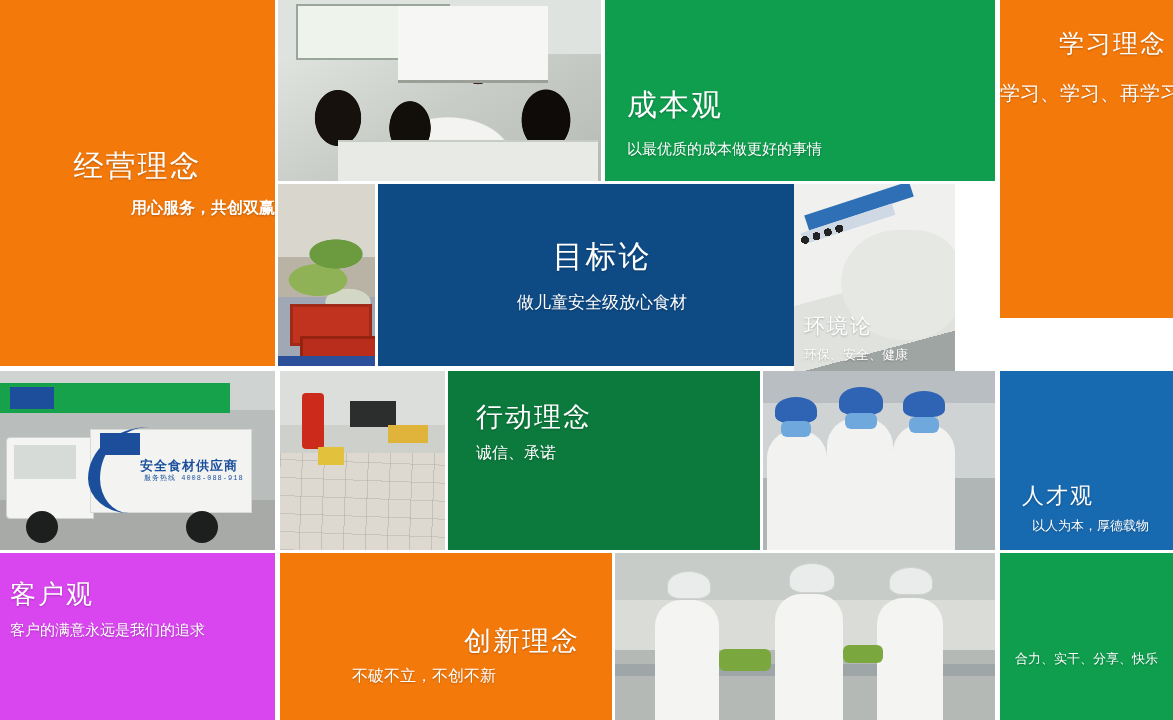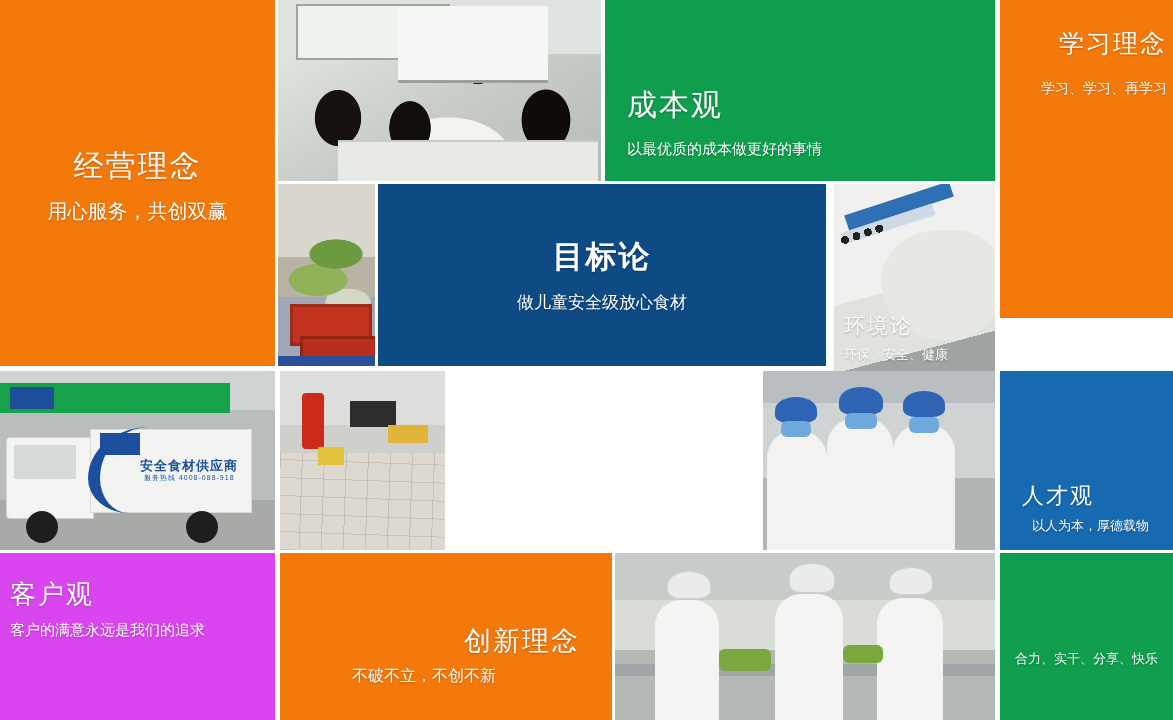--- a/index.html
+++ b/index.html
@@ -49,20 +49,21 @@
   .ph-lab .strip{position:absolute;left:10px;top:14px;width:110px;height:16px;background:#2f6fb5;transform:rotate(-18deg);}
   .ph-lab .strip2{position:absolute;left:6px;top:34px;width:96px;height:12px;background:#cfd9e6;transform:rotate(-18deg);}
   .ph-lab .dots{position:absolute;left:4px;top:44px;width:56px;height:10px;background:
      radial-gradient(circle 4px at 6px 5px,#222 0 100%,rgba(0,0,0,0) 0),
      radial-gradient(circle 4px at 18px 5px,#222 0 100%,rgba(0,0,0,0) 0),
      radial-gradient(circle 4px at 30px 5px,#222 0 100%,rgba(0,0,0,0) 0),
      radial-gradient(circle 4px at 42px 5px,#222 0 100%,rgba(0,0,0,0) 0);transform:rotate(-18deg);}
   .ph-lab .hand{position:absolute;right:-6px;top:46px;width:120px;height:110px;background:#e6e8e4;border-radius:50% 40% 45% 55%;}
   .ph-truck{
     background:linear-gradient(180deg,#cfd3d2 0 22%,#b9bdbb 22% 72%,#a8aaa7 72% 100%);
+    font-family:Liberation Mono, monospace;
   }
   .ph-truck .banner{position:absolute;left:0;top:12px;width:230px;height:30px;background:#16a24a;}
   .ph-truck .banner i{position:absolute;left:10px;top:4px;width:44px;height:22px;background:#1d4e9c;display:block;}
   .ph-truck .body{position:absolute;left:90px;top:58px;width:160px;height:82px;background:#f3f4f2;border:1px solid #d8dad6;}
   .ph-truck .arc{position:absolute;left:88px;top:56px;width:90px;height:86px;border-left:12px solid #1b4f9c;border-radius:60% 0 0 40%;}
   .ph-truck .logo{position:absolute;left:100px;top:62px;width:40px;height:22px;background:#1d4e9c;}
   .ph-truck .txt{position:absolute;left:140px;top:86px;color:#1b4f9c;font-size:13px;font-weight:bold;letter-spacing:1px;}
   .ph-truck .txt2{position:absolute;left:144px;top:102px;color:#1b4f9c;font-size:7px;letter-spacing:1px;}
   .ph-truck .cab{position:absolute;left:6px;top:66px;width:86px;height:80px;background:#f4f5f3;border:1px solid #cfd2ce;border-radius:4px 0 0 4px;}
   .ph-truck .win{position:absolute;left:14px;top:74px;width:62px;height:34px;background:#d6dbd8;}
@@ -94,55 +95,55 @@
   .ph-kitchen2 .bench{position:absolute;left:0;bottom:44px;width:100%;height:12px;background:#9fa6a8;}
   .ph-kitchen2 .veg{position:absolute;background:#7aa83f;border-radius:6px;}
 </style>
 </head>
 <body>
 
 <div id="stage">
 
   <div class="card" style="left:0;top:0;width:275px;height:366px;background:#f4790b;">
     <div class="ttl" style="left:0;right:0;top:146px;text-align:center;font-size:30px;">经营理念</div>
-    <div class="sub" style="left:0;right:0;top:198px;text-align:center;font-size:20px;">用心服务，共创双赢</div>
+    <div class="sub" style="left:0;right:0;top:198px;text-align:right;font-size:16px;font-weight:bold;">用心服务，共创双赢</div>
   </div>
 
   <div class="tile" style="left:278px;top:0;width:323px;height:181px;">
     <div class="photo ph-meeting">
       <div class="board"></div>
       <div class="screen"></div>
       <div class="table"></div>
     </div>
   </div>
 
   <div class="card" style="left:605px;top:0;width:390px;height:181px;background:#0f9d4e;">
     <div class="ttl" style="left:22px;top:85px;font-size:30px;">成本观</div>
     <div class="sub" style="left:22px;top:140px;font-size:15px;">以最优质的成本做更好的事情</div>
   </div>
 
   <div class="card" style="left:1000px;top:0;width:173px;height:318px;background:#f4790b;">
     <div class="ttl" style="left:0;right:6px;top:27px;text-align:right;font-size:25px;">学习理念</div>
-    <div class="sub" style="left:0;right:6px;top:80px;text-align:right;font-size:14px;">学习、学习、再学习</div>
+    <div class="sub" style="left:0;right:6px;top:80px;text-align:right;font-size:20px;">学习、学习、再学习</div>
   </div>
 
   <div class="tile" style="left:278px;top:184px;width:97px;height:182px;">
     <div class="photo ph-veg">
       <div class="crate1"></div>
       <div class="crate2"></div>
       <div class="pallet"></div>
     </div>
   </div>
 
   <div class="card" style="left:378px;top:184px;width:448px;height:182px;background:#0e4a84;">
-    <div class="ttl" style="left:0;right:0;top:52px;text-align:center;font-size:31px;font-weight:bold;">目标论</div>
+    <div class="ttl" style="left:0;right:0;top:52px;text-align:center;font-size:31px;">目标论</div>
     <div class="sub" style="left:0;right:0;top:107px;text-align:center;font-size:17px;">做儿童安全级放心食材</div>
   </div>
 
-  <div class="tile" style="left:834px;top:184px;width:161px;height:228px;">
+  <div class="tile" style="left:794px;top:184px;width:161px;height:228px;">
     <div class="photo ph-lab">
       <div class="strip"></div>
       <div class="strip2"></div>
       <div class="dots"></div>
       <div class="hand"></div>
     </div>
     <div class="card" style="left:0;top:0;width:100%;height:100%;background:transparent;">
       <div class="ttl" style="left:10px;top:128px;font-size:21px;">环境论</div>
       <div class="sub" style="left:10px;top:162px;font-size:13px;">环保、安全、健康</div>
     </div>
@@ -168,20 +169,24 @@
   <div class="tile" style="left:280px;top:371px;width:165px;height:179px;">
     <div class="photo ph-kitchen">
       <div class="floor"></div>
       <div class="ext"></div>
       <div class="tv"></div>
       <div class="box"></div>
       <div class="bin"></div>
     </div>
   </div>
 
+  <div class="card" style="left:448px;top:371px;width:312px;height:179px;background:#0c7a3c;">
+    <div class="ttl" style="left:28px;top:28px;font-size:27px;">行动理念</div>
+    <div class="sub" style="left:28px;top:72px;font-size:16px;">诚信、承诺</div>
+  </div>
 
   <div class="tile" style="left:763px;top:371px;width:232px;height:179px;">
     <div class="photo ph-workers">
       <div class="w" style="left:4px;width:60px;height:120px;"></div>
       <div class="cap" style="left:12px;top:26px;width:42px;height:26px;"></div>
       <div class="msk" style="left:18px;top:50px;width:30px;height:16px;"></div>
       <div class="w" style="left:64px;width:66px;height:132px;"></div>
       <div class="cap" style="left:76px;top:16px;width:44px;height:28px;"></div>
       <div class="msk" style="left:82px;top:42px;width:32px;height:16px;"></div>
       <div class="w" style="left:130px;width:62px;height:126px;"></div>

